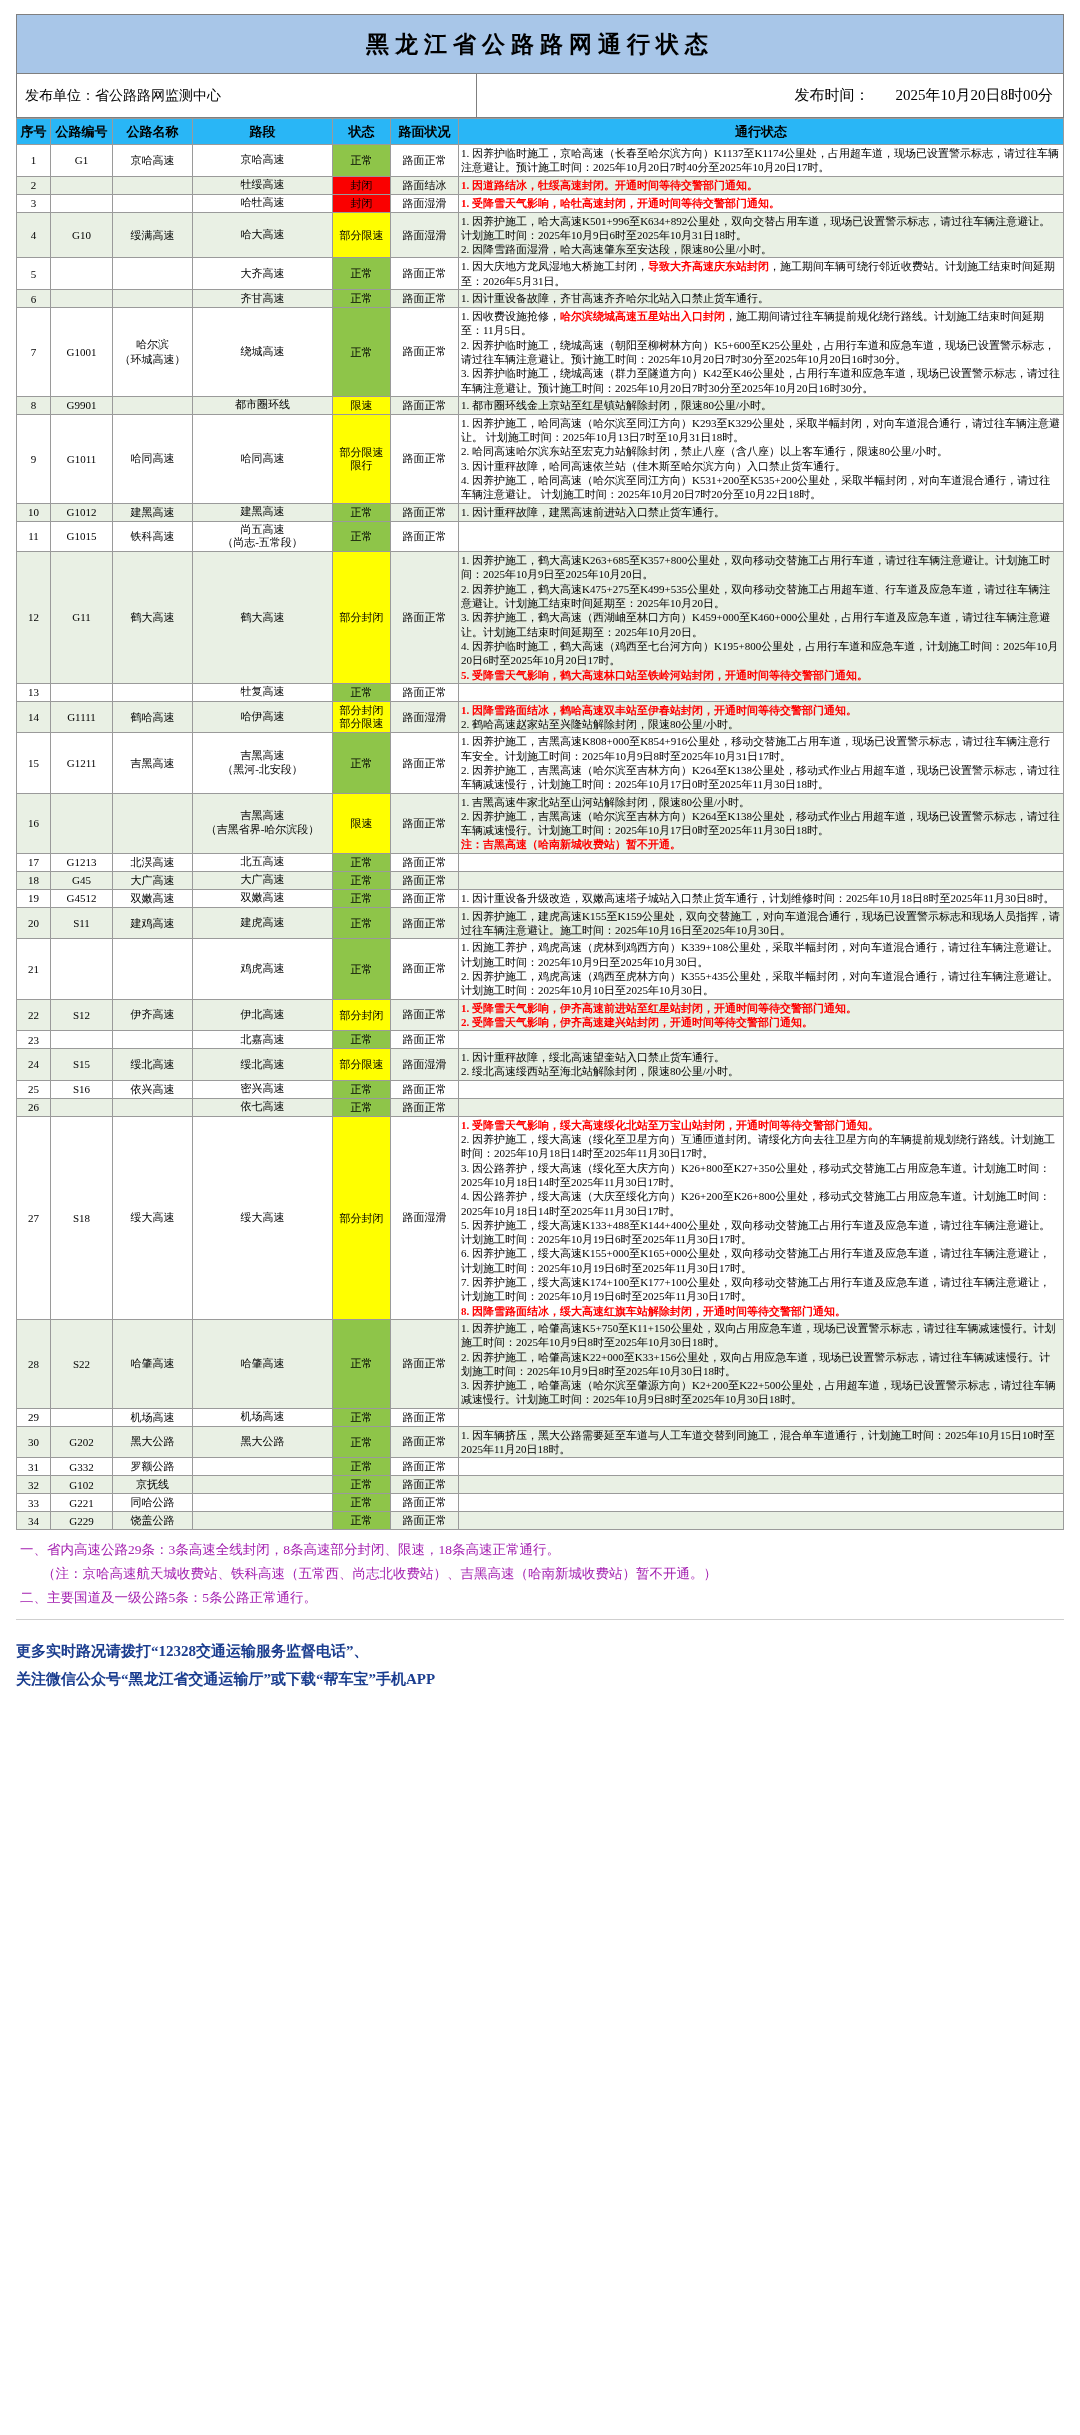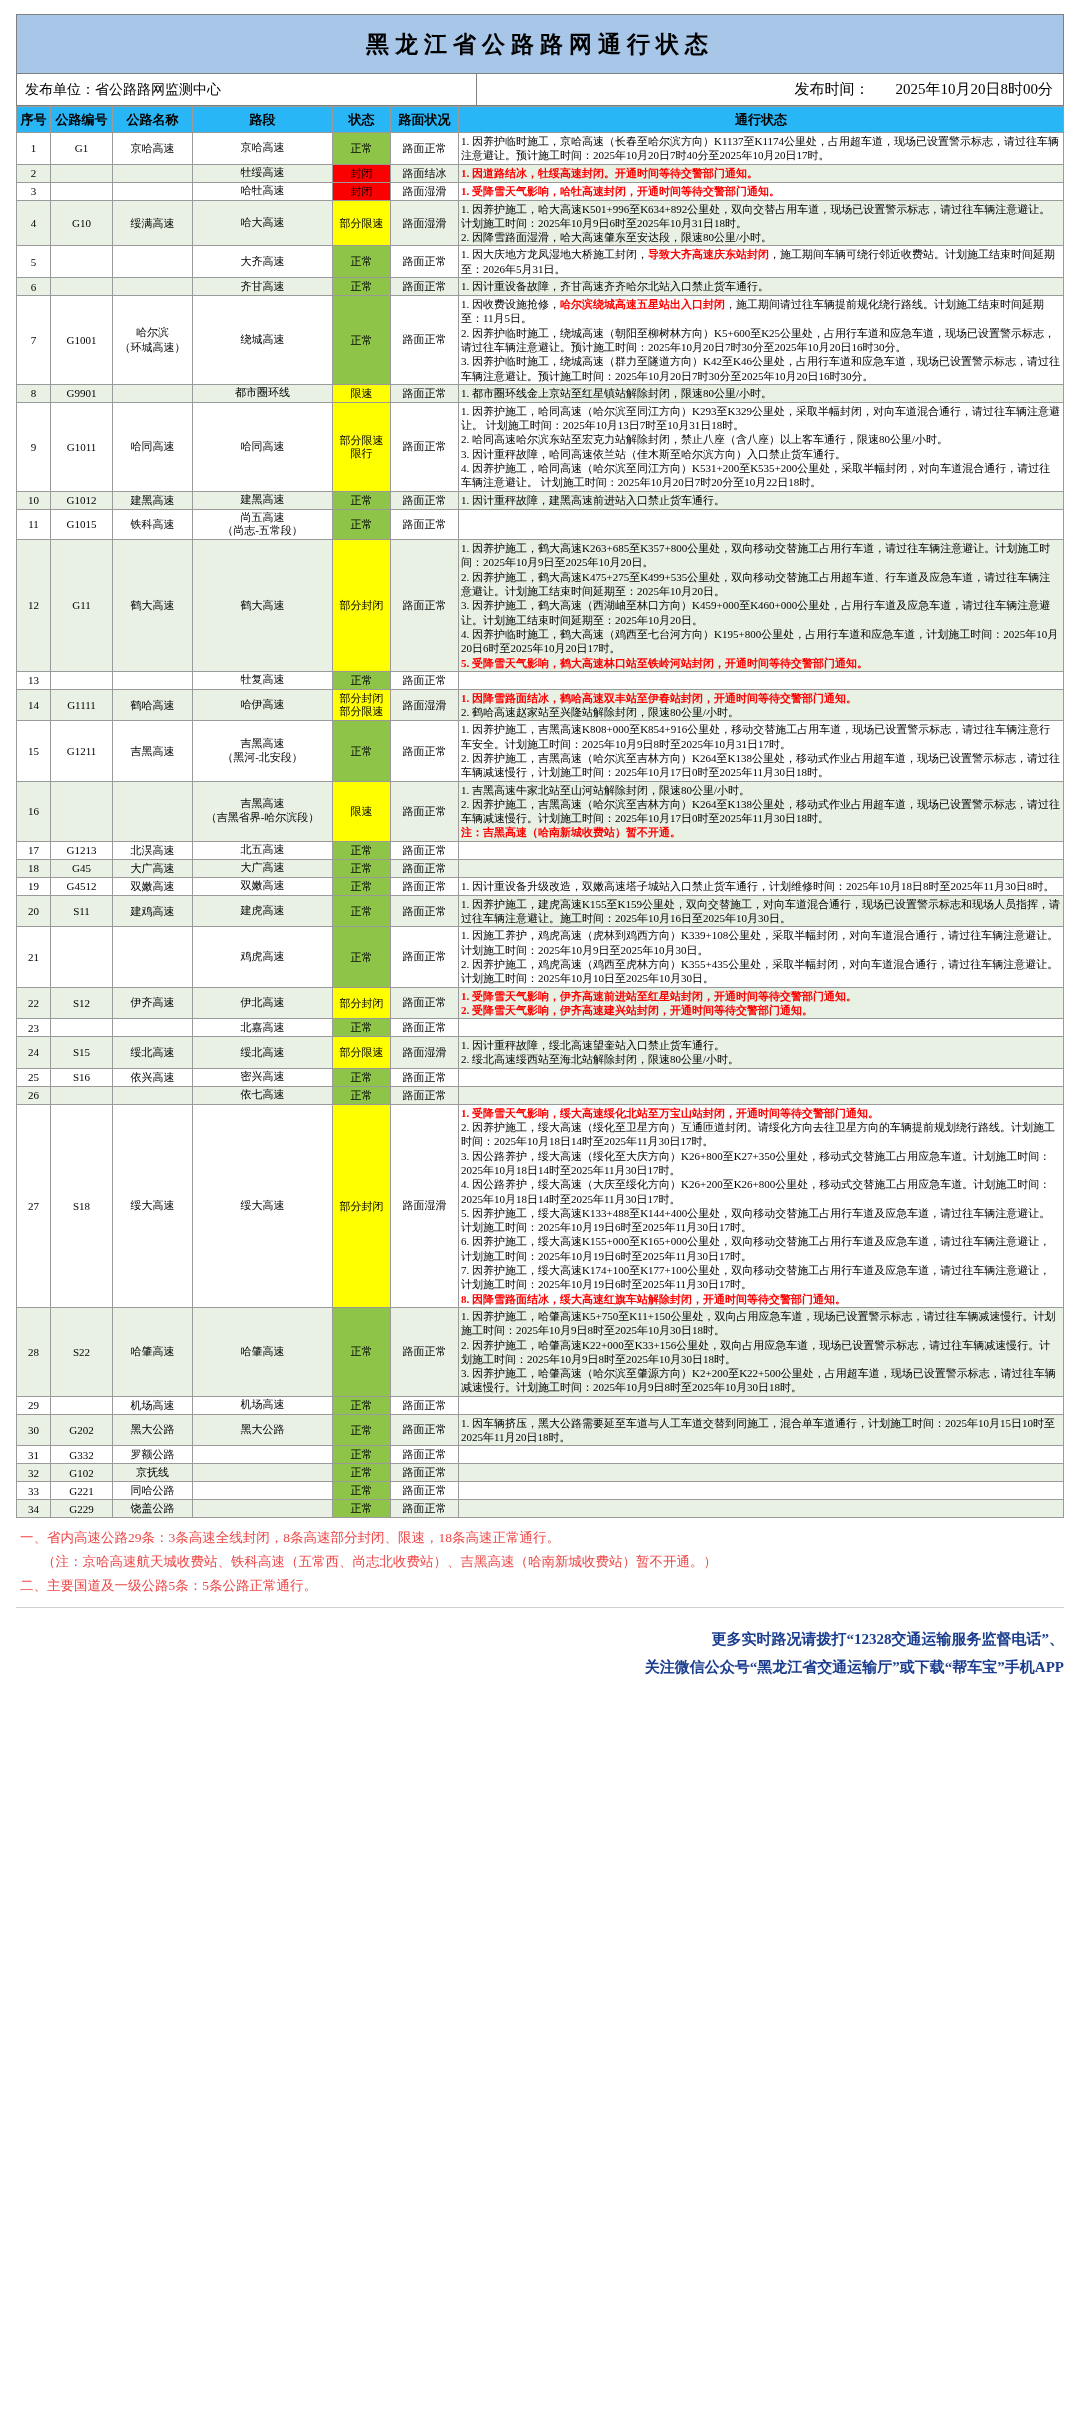--- a/index.html
+++ b/index.html
@@ -26,21 +26,21 @@
     font-size: 23px;
     font-weight: bold;
     letter-spacing: 6px;
     color: #000;
   }
   
   .pub-bar {
     display: flex;
     border: 1px solid #7f7f7f;
     border-top: none;
-    height: 32px;
+    height: 44px;
     background: #fff;
   }
   .pub-left {
     flex: 0 0 44%;
     display: flex; align-items: center;
     padding-left: 8px;
     font-size: 14px;
     border-right: 1px solid #7f7f7f;
   }
   .pub-right {
@@ -107,27 +107,27 @@
 
   .desc p { margin: 0; }
   .red { color: #ff0000; font-weight: bold; }
   .redline { color: #ff0000; font-weight: bold; }
 
   
   .notes {
     margin-top: 8px;
     font-size: 13.5px;
     line-height: 1.75;
-    color: #ef4444;
+    color: #a21caf;
     padding-left: 4px;
   }
   .notes .n-ind { padding-left: 22px; }
   .foot-block {
     margin-top: 18px;
-    text-align: right;
+    text-align: left;
     font-size: 15px;
     font-weight: bold;
     line-height: 1.85;
     color: #1a3d8f;
   }
   .foot-sep {
     border-top: 1px solid #cfcfcf;
     margin: 10px 0 6px 0;
   }
 </style>

